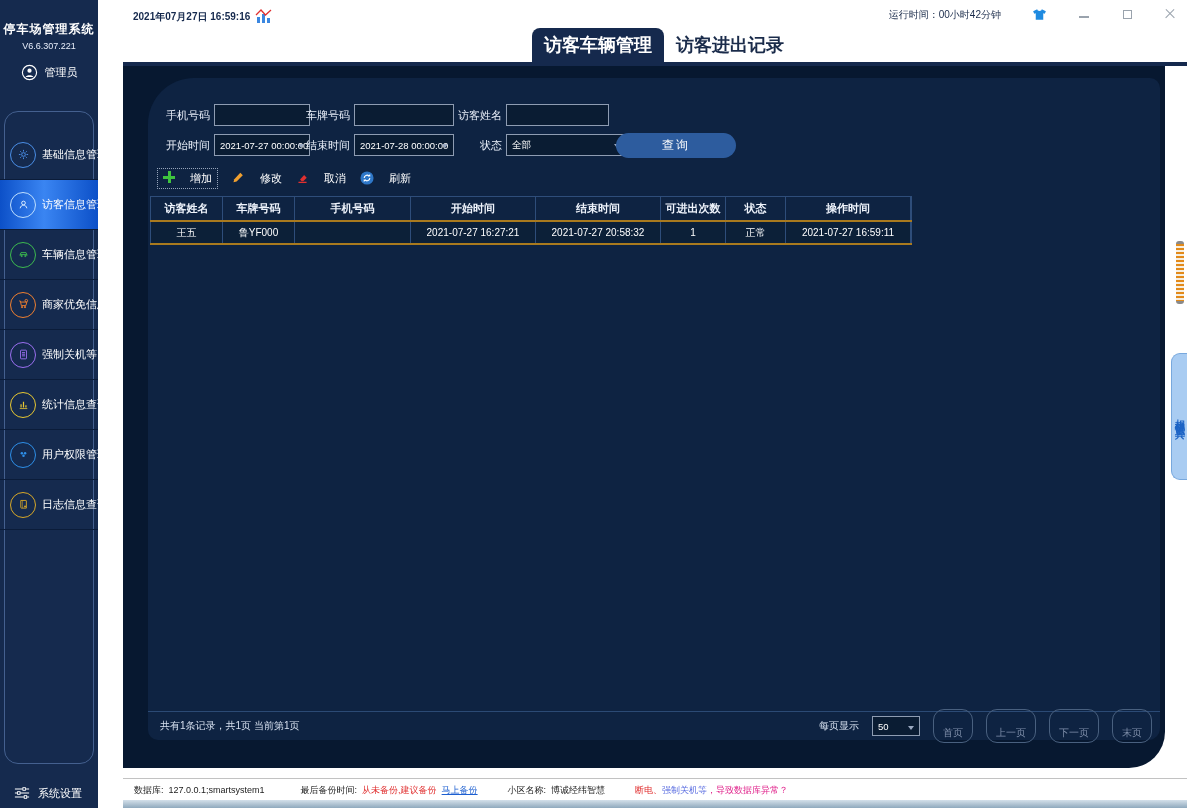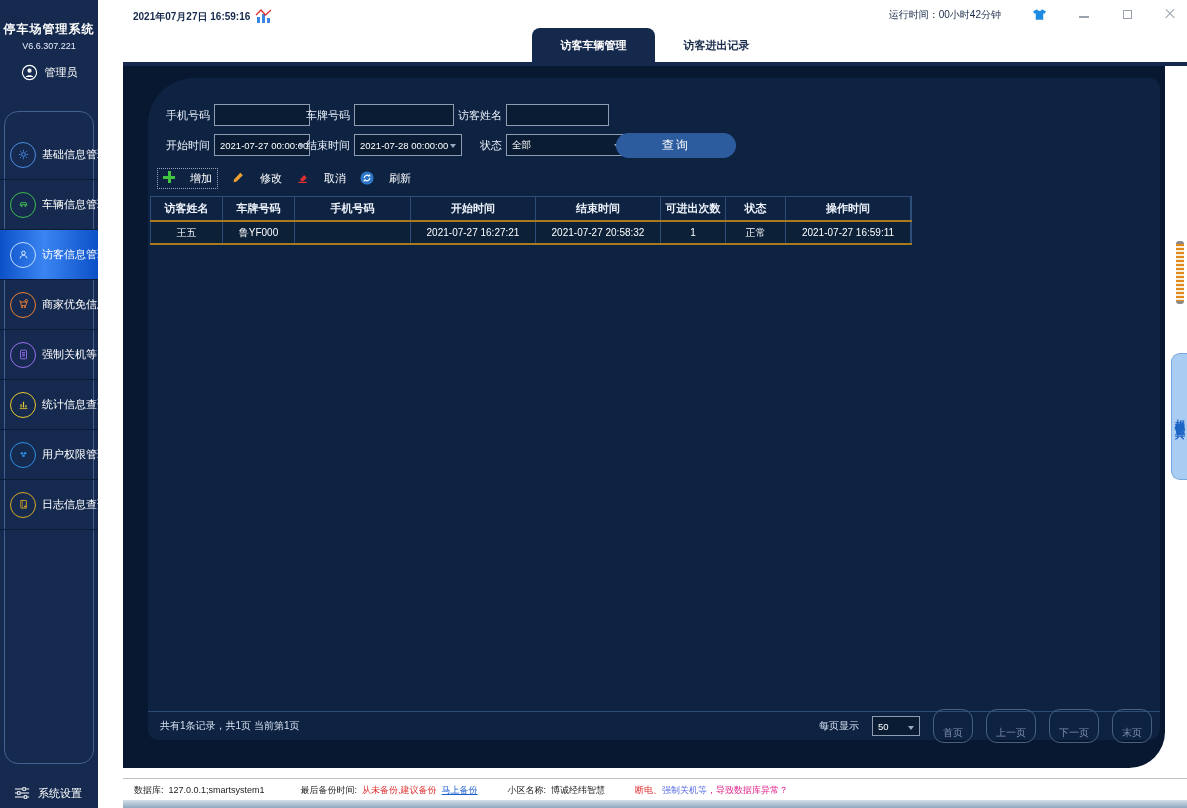--- a/index.html
+++ b/index.html
@@ -23,21 +23,21 @@
   .c4{border-color:#9a6ff0;color:#9a6ff0}.c5{border-color:#e8c832;color:#e8c832}
   .c6{border-color:#2e8fe8;color:#2e8fe8}.c7{border-color:#d8a828;color:#d8a828}
   .settings-row{position:absolute;left:13px;bottom:7px;display:flex;align-items:center;gap:7px;font-size:11px;cursor:pointer}
 
   
   .topbar{position:absolute;left:123px;right:0;top:0;height:62px;background:#fff}
   .datetime{position:absolute;left:10px;top:10px;font-size:10px;font-weight:bold;color:#15294d}
   .mini-chart{position:absolute;left:131px;top:6px}
   .tabs{position:absolute;left:409px;top:28px;height:34px;display:flex}
   .tab{min-width:123px;padding:0 12px;box-sizing:border-box;display:flex;align-items:center;justify-content:center;
-       font-size:11px;font-weight:bold;color:#1a2b4a;cursor:pointer}
+       font-size:18px;font-weight:bold;color:#1a2b4a;cursor:pointer}
   .tab.active{background:#15294d;color:#fff;border-radius:8px 8px 0 0}
   .topbar-right{position:absolute;right:11px;top:8px;display:flex;align-items:flex-start;gap:31px}
   .runtime{font-size:10px;color:#1a2b4a}
   .win-btn{width:12px;height:12px;position:relative;cursor:pointer}
   .win-btn.min i{position:absolute;left:1px;right:1px;top:8px;height:1.5px;background:#9aa3ad}
   .win-btn.max i{position:absolute;left:2px;top:2px;width:7px;height:7px;border:1.2px solid #9aa3ad}
   .win-btn.close .x1,.win-btn.close .x2{position:absolute;left:0;top:5px;width:12px;height:1.4px;background:#9aa3ad}
   .win-btn.close .x1{transform:rotate(45deg)}.win-btn.close .x2{transform:rotate(-45deg)}
   .topbar-line{position:absolute;left:123px;right:0;top:62px;height:4px;background:#15294d}
 
@@ -47,21 +47,21 @@
 
   .f-label{position:absolute;width:62px;text-align:right;font-size:11px;color:#e9eff9;line-height:22px}
   .f-input{position:absolute;height:22px;box-sizing:border-box;background:#0a1c33;border:1px solid #8e9cb2;color:#fff;font-size:9.5px;padding:0 4px;font-family:inherit}
   .f-select{position:absolute;height:22px;box-sizing:border-box;background:#0a1c33;border:1px solid #8e9cb2;display:flex;align-items:center;padding:0 14px 0 5px;cursor:pointer}
   .f-select span{font-size:9.5px;color:#fff;white-space:nowrap}
   .caret{position:absolute;right:5px;top:9px;width:0;height:0;border-left:3.5px solid transparent;border-right:3.5px solid transparent;border-top:4.5px solid #9aa8c0}
   .l1{left:0;top:26px}.i1{left:66px;top:26px;width:96px}
   .l2{left:140px;top:26px}.i2{left:206px;top:26px;width:100px}
   .l3{left:292px;top:26px}.i3{left:358px;top:26px;width:103px}
   .l4{left:0;top:56px}.s1{left:66px;top:56px;width:96px}
-  .l5{left:140px;top:56px}.s2{left:206px;top:56px;width:108px}
+  .l5{left:140px;top:56px}.s2{left:206px;top:56px;width:100px}
   .l6{left:292px;top:56px}.s3{left:358px;top:56px;width:120px}
   .query-btn{position:absolute;left:468px;top:55px;width:120px;height:25px;border:none;border-radius:13px;background:#2d5c9e;color:#fff;font-size:12px;letter-spacing:2px;cursor:pointer;font-family:inherit}
 
   .toolbar{position:absolute;left:9px;top:90px;display:flex;align-items:center;gap:14px}
   .tool{display:flex;gap:15px;color:#fff;font-size:11px;cursor:pointer}
   .tool.add{border:1px dotted #97a5bb;padding:2px 5px}
   .plus-glyph{width:12px;height:12px;position:relative;display:inline-block}
   .plus-glyph::before{content:"";position:absolute;left:0;top:5px;width:12px;height:2.5px;background:#3ec43e}
   .plus-glyph::after{content:"";position:absolute;left:5px;top:0;width:2.5px;height:12px;background:#3ec43e}
 
@@ -120,39 +120,39 @@
     <nav class="menu">
       <div class="menu-item">
         <span class="icon-circle c0">
           <svg width="13" height="13" viewBox="0 0 24 24" fill="none" stroke="currentColor" stroke-width="1.8">
               <circle cx="12" cy="12" r="3.4"></circle>
               <path d="M12 3.5v3M12 17.5v3M3.5 12h3M17.5 12h3M6 6l2.1 2.1M15.9 15.9L18 18M18 6l-2.1 2.1M8.1 15.9L6 18"></path>
             </svg>
         </span>
         <span class="menu-label">基础信息管理</span>
       </div>
+      <div class="menu-item active">
+        <span class="icon-circle c2">
+          <svg width="13" height="13" viewBox="0 0 24 24" fill="none" stroke="currentColor" stroke-width="1.8">
+              <circle cx="12" cy="9.2" r="3.4"></circle>
+              <path d="M5.8 19c.7-3.8 3.2-5.6 6.2-5.6s5.5 1.8 6.2 5.6"></path>
+            </svg>
+        </span>
+        <span class="menu-label">访客信息管理</span>
+      </div>
       <div class="menu-item">
         <span class="icon-circle c1">
           <svg width="13" height="13" viewBox="0 0 24 24" fill="none" stroke="currentColor" stroke-width="1.7">
               <path d="M5.8 14.5v-2.3l1.6-3.7h9.2l1.6 3.7v2.3"></path>
               <path d="M5.8 12.2h12.4"></path>
               <circle cx="8.7" cy="14.8" r="1.1" fill="currentColor"></circle>
               <circle cx="15.3" cy="14.8" r="1.1" fill="currentColor"></circle>
             </svg>
         </span>
         <span class="menu-label">车辆信息管理</span>
-      </div>
-      <div class="menu-item active">
-        <span class="icon-circle c2">
-          <svg width="13" height="13" viewBox="0 0 24 24" fill="none" stroke="currentColor" stroke-width="1.8">
-              <circle cx="12" cy="9.2" r="3.4"></circle>
-              <path d="M5.8 19c.7-3.8 3.2-5.6 6.2-5.6s5.5 1.8 6.2 5.6"></path>
-            </svg>
-        </span>
-        <span class="menu-label">访客信息管理</span>
       </div>
       <div class="menu-item">
         <span class="icon-circle c3">
           <svg width="13" height="13" viewBox="0 0 24 24" fill="none" stroke="currentColor" stroke-width="1.7">
               <path d="M4 5.5h2.2L8 14h8.3l1.9-6.5H7"></path>
               <circle cx="9.3" cy="16.8" r="1.2" fill="currentColor"></circle>
               <circle cx="14.8" cy="16.8" r="1.2" fill="currentColor"></circle>
               <circle cx="17.2" cy="5" r="2.4"></circle>
             </svg>
         </span>

